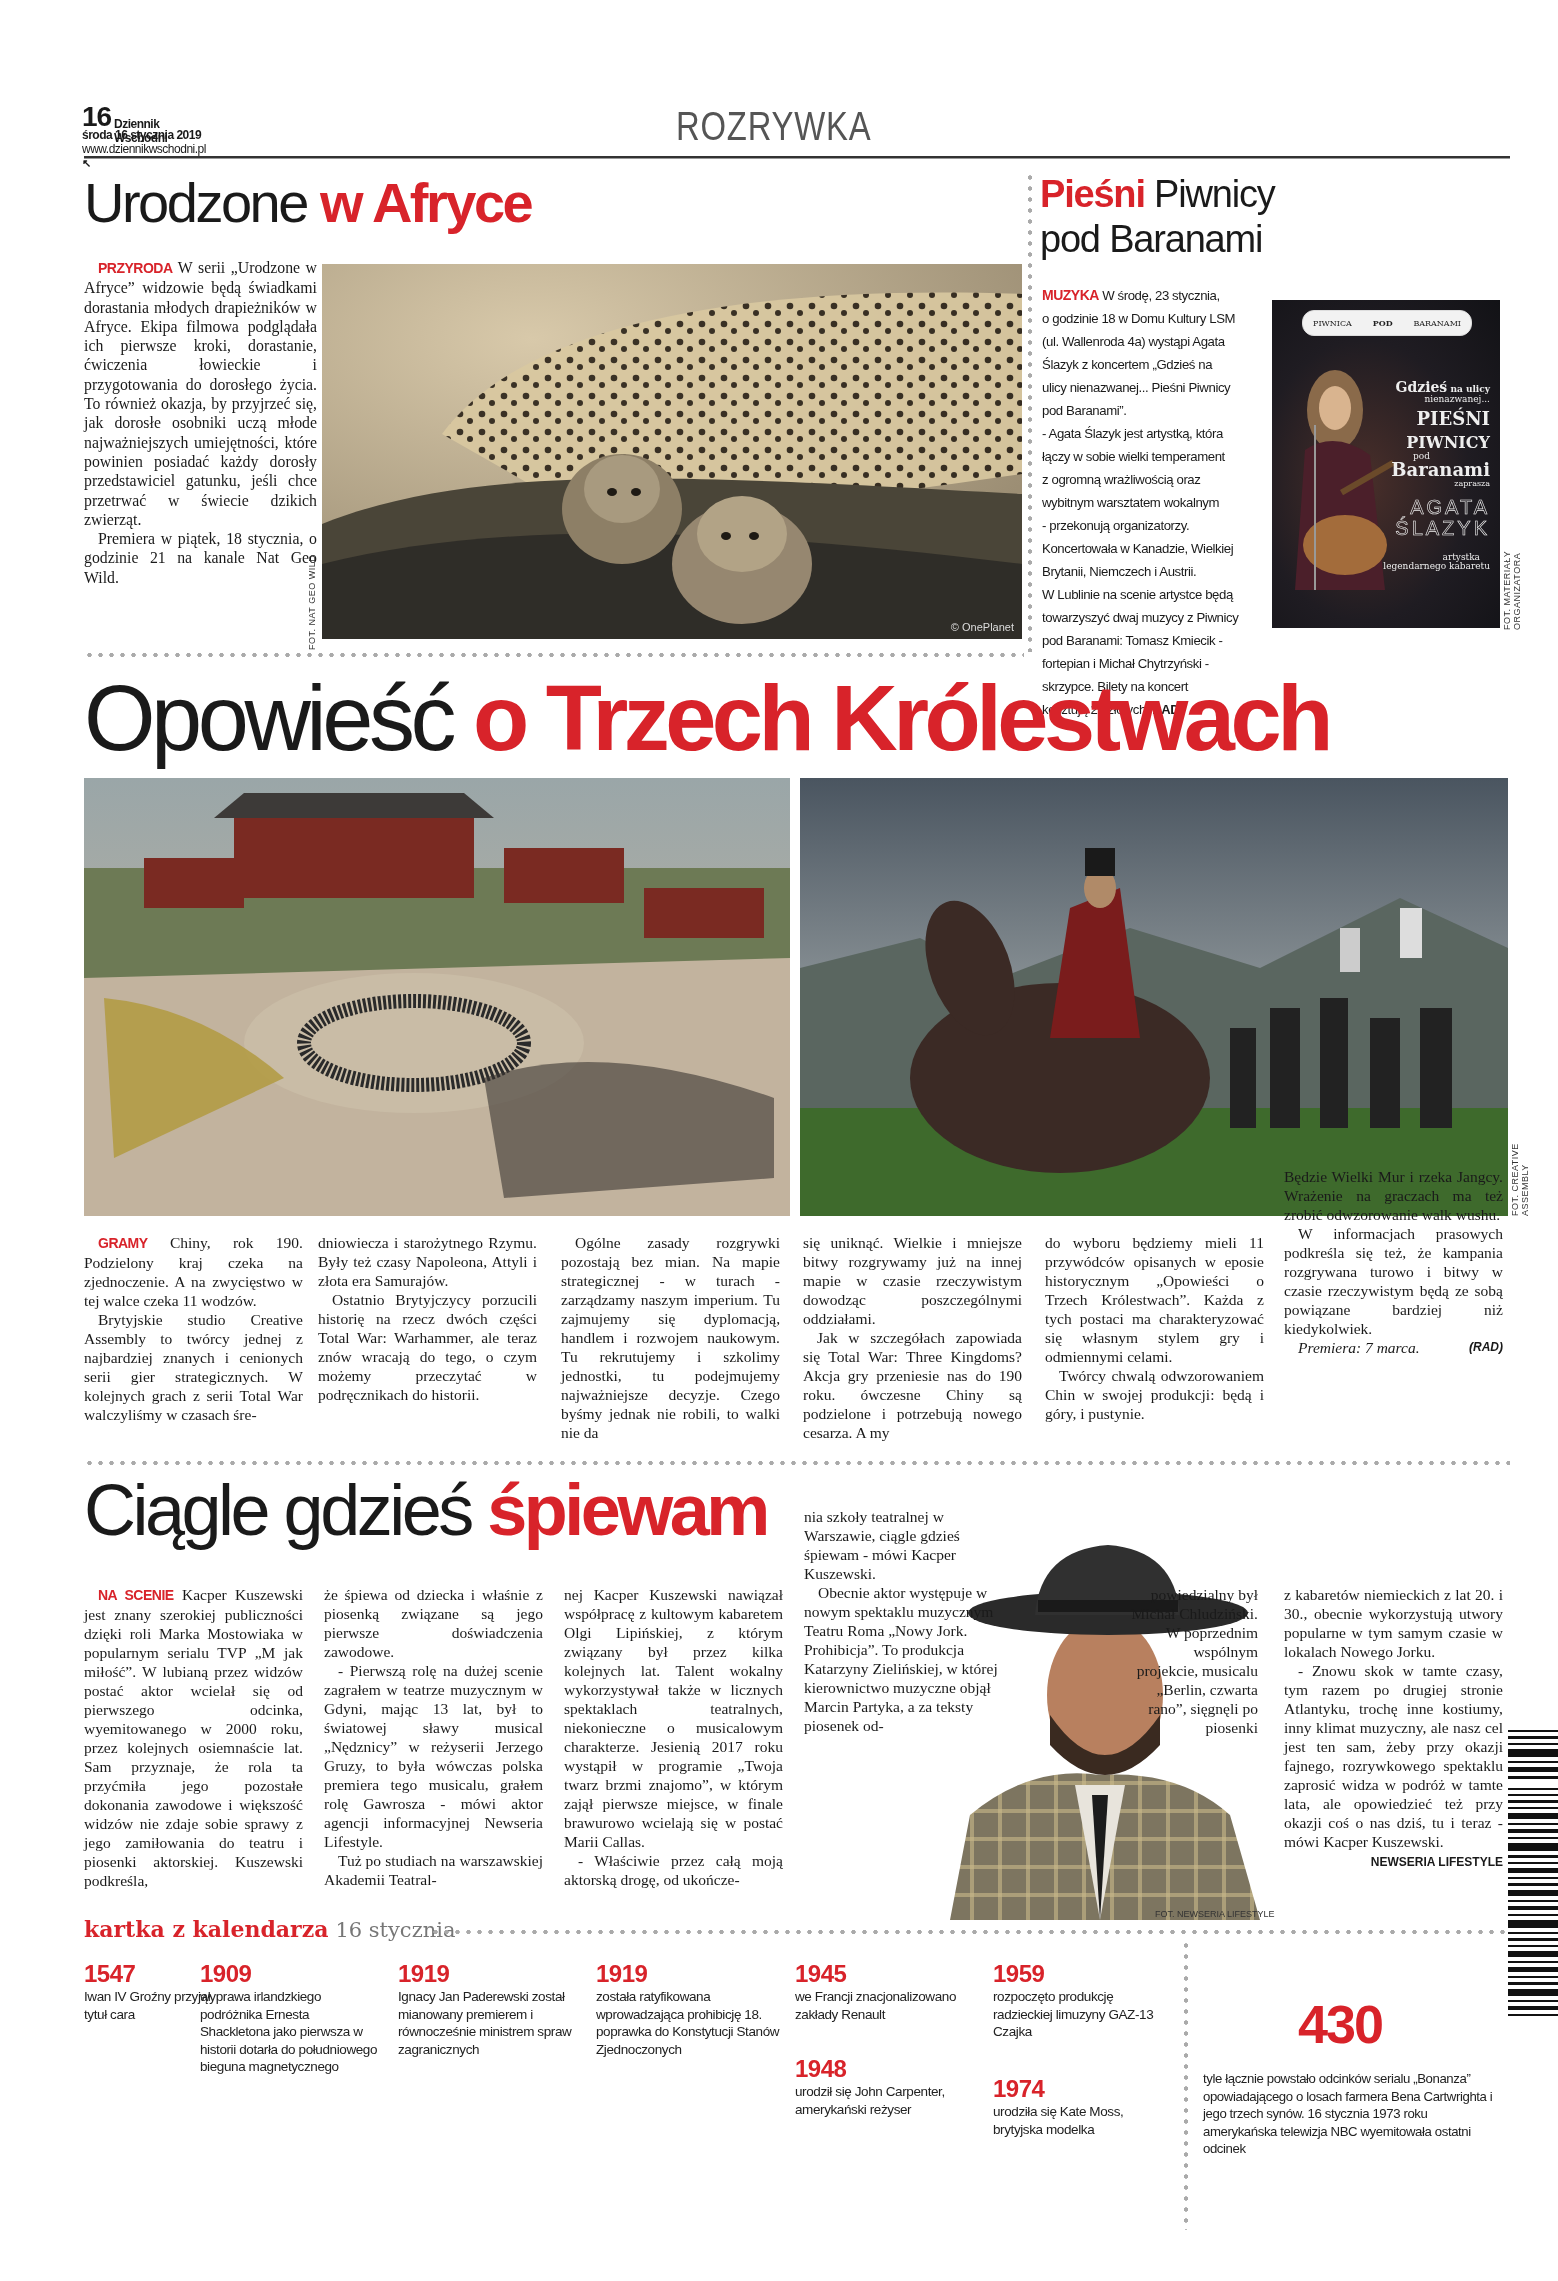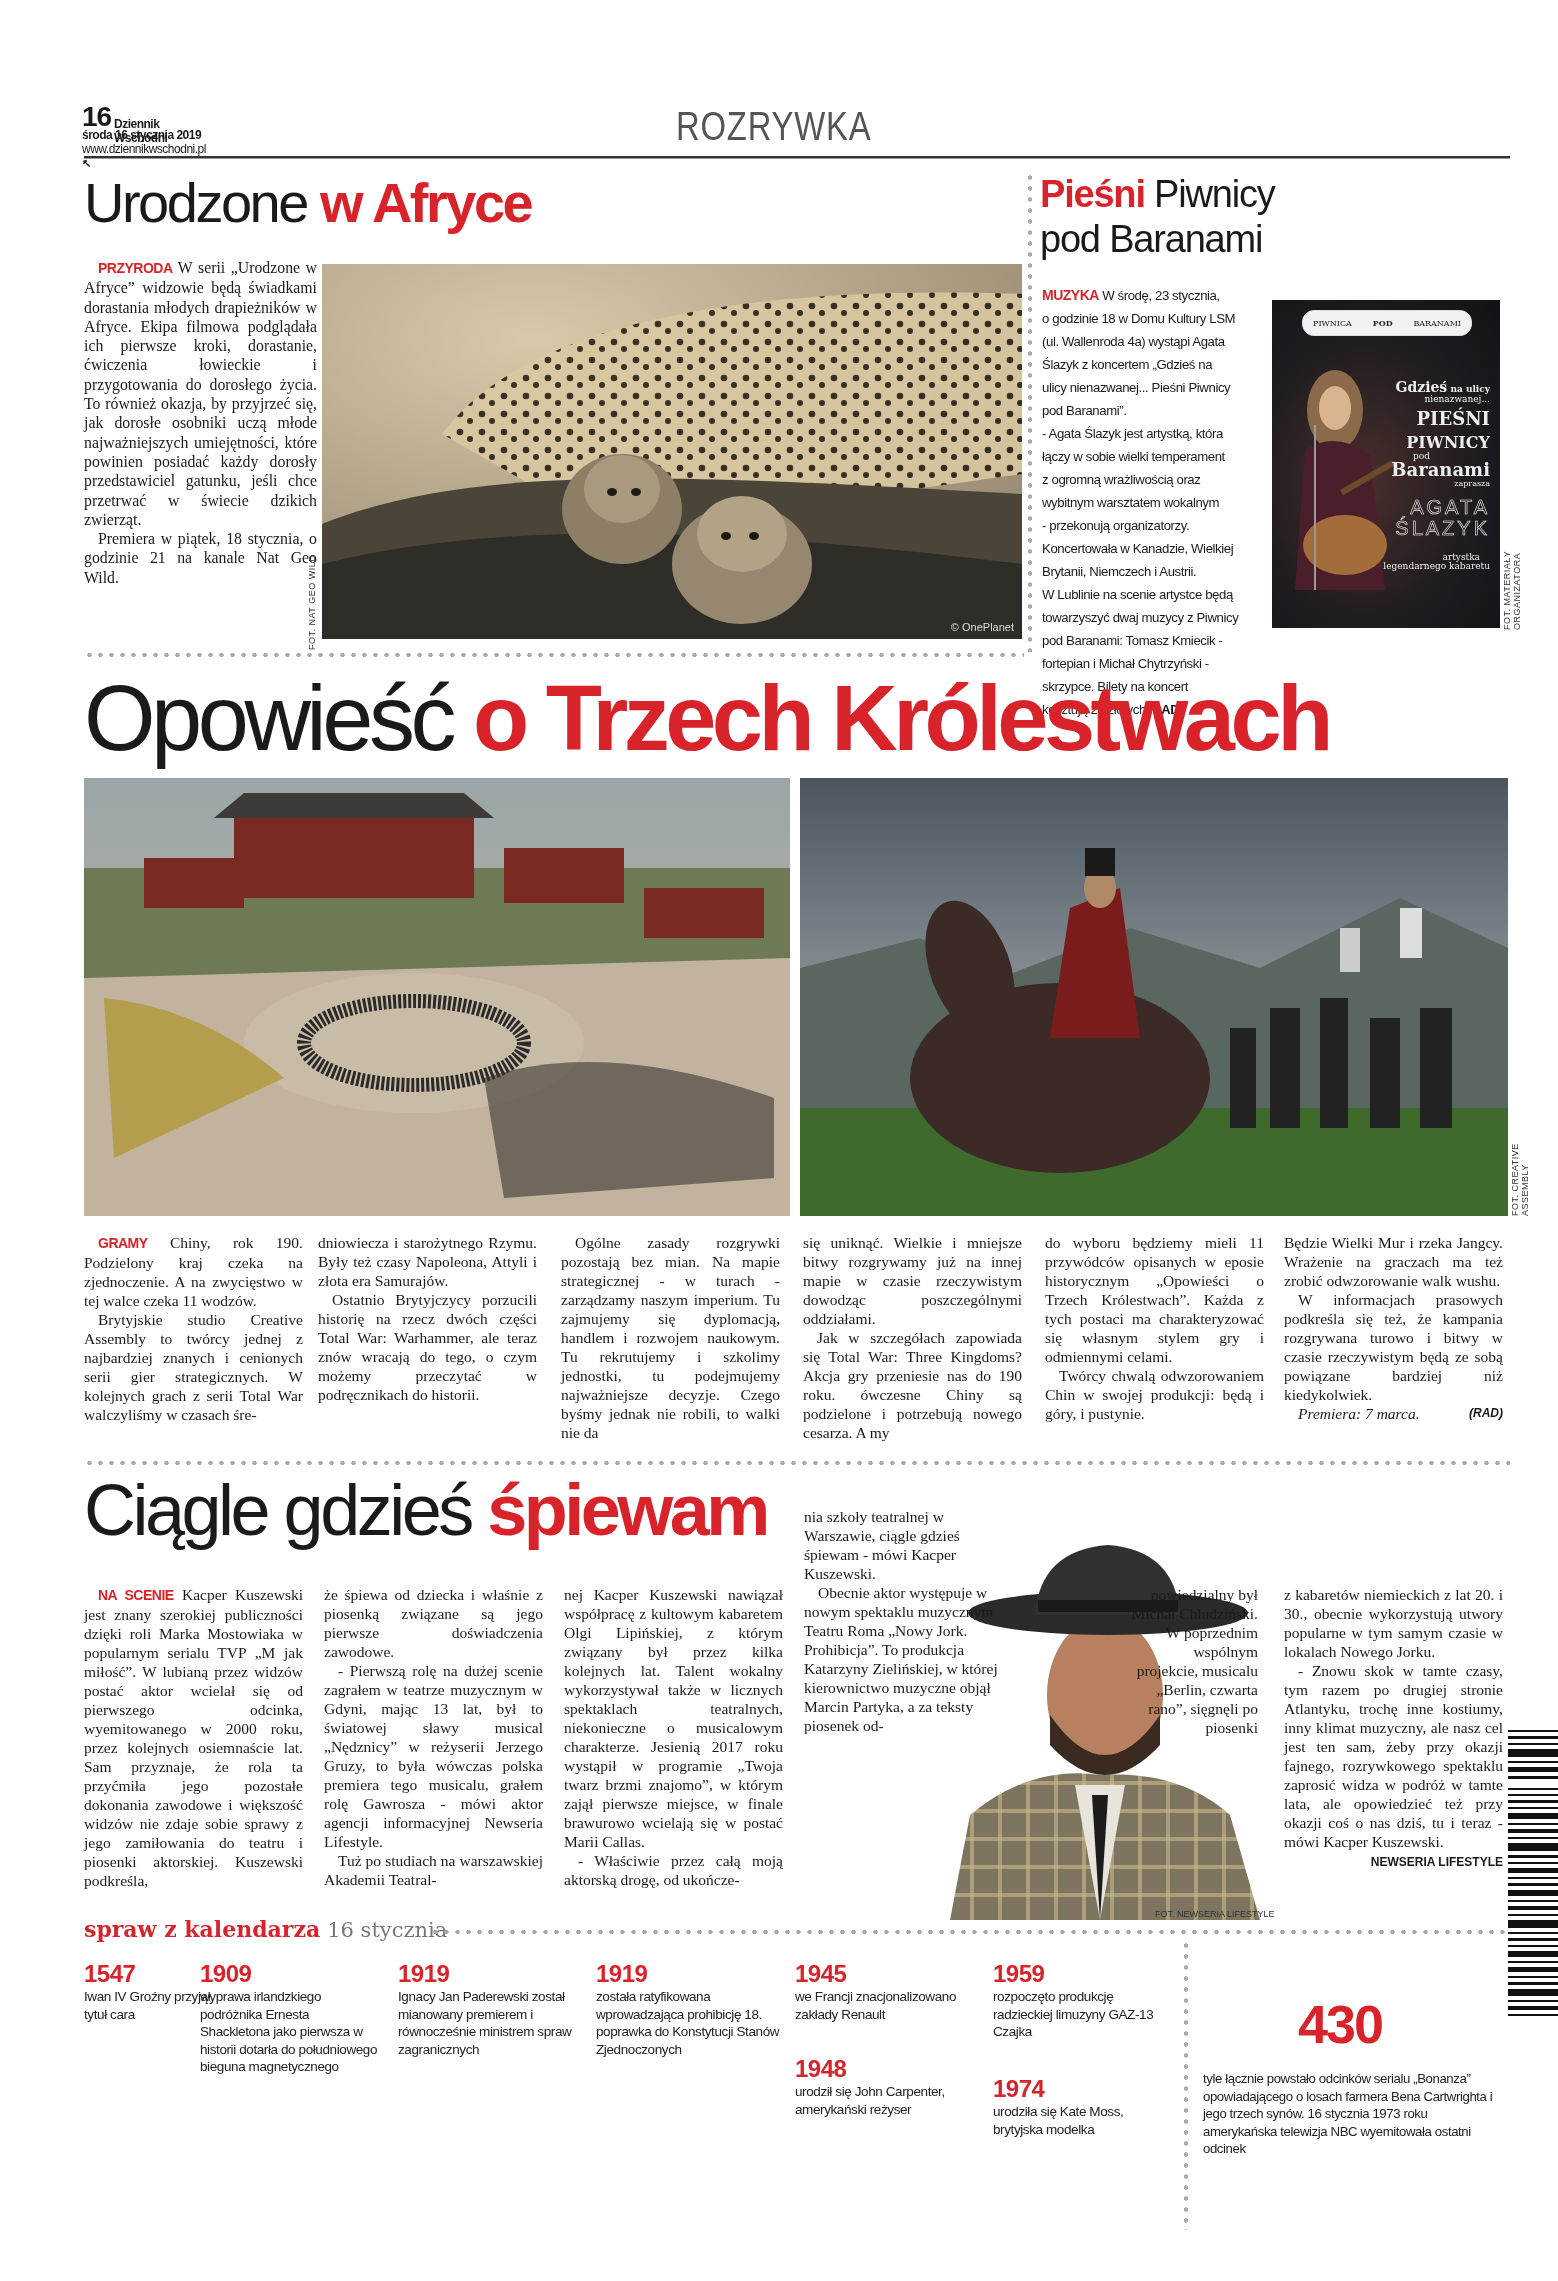--- a/index.html
+++ b/index.html
@@ -231,21 +231,21 @@
   <p>Ogólne zasady rozgrywki pozostają bez mian. Na mapie strategicznej - w turach - zarządzamy naszym imperium. Tu zajmujemy się dyplomacją, handlem i rozwojem naukowym. Tu rekrutujemy i szkolimy jednostki, tu podejmujemy najważniejsze decyzje. Czego byśmy jednak nie robili, to walki nie da</p>
 </div>
 <div class="abs col" style="left:803px; top:1233px; width:219px;">
   <p class="noind">się uniknąć. Wielkie i mniejsze bitwy rozgrywamy już na innej mapie w czasie rzeczywistym dowodząc poszczególnymi oddziałami.</p>
   <p>Jak w szczegółach zapowiada się Total War: Three Kingdoms? Akcja gry przeniesie nas do 190 roku. ówczesne Chiny są podzielone i potrzebują nowego cesarza. A my</p>
 </div>
 <div class="abs col" style="left:1045px; top:1233px; width:219px;">
   <p class="noind">do wyboru będziemy mieli 11 przywódców opisanych w eposie historycznym „Opowieści o Trzech Królestwach”. Każda z tych postaci ma charakteryzować się własnym stylem gry i odmiennymi celami.</p>
   <p>Twórcy chwalą odwzorowaniem Chin w swojej produkcji: będą i góry, i pustynie.</p>
 </div>
-<div class="abs col" style="left:1284px; top:1233px; width:219px;">
+<div class="abs col" style="left:1284px; top:1167px; width:219px;">
   <p class="noind">Będzie Wielki Mur i rzeka Jangcy. Wrażenie na graczach ma też zrobić odwzorowanie walk wushu.</p>
   <p>W informacjach prasowych podkreśla się też, że kampania rozgrywana turowo i bitwy w czasie rzeczywistym będą ze sobą powiązane bardziej niż kiedykolwiek.</p>
   <p style="text-align:left;font-style:italic;"><span>Premiera: 7 marca.</span><span class="sig" style="float:right; font-size:12px;">(RAD)</span></p>
 </div>
 <div class="abs dotsH" style="left:84px; top:1460px; width:1426px;"></div>
 
 <div class="abs headline" style="left:84px; top:1470px; font-size:72px; letter-spacing:-3.5px; line-height:80px;">
   <span class="light">Ciągle gdzieś </span><span class="bold">śpiewam</span>
 </div>
 
@@ -332,21 +332,21 @@
     <div style="height:5px"></div>
     <div style="height:2px"></div>
     <div style="height:3px"></div>
   <div style="height:7px"></div>
     <div style="height:2px"></div>
     <div style="height:4px"></div>
     <div style="height:2px"></div>
 </div>
 
 <div class="abs" style="left:84px; top:1916px; font-family:'DejaVu Serif', serif; font-size:22px; white-space:nowrap;">
-  <span class="red" style="font-weight:bold;">spraw z kalendarza</span>
+  <span class="red" style="font-weight:bold;">kartka z kalendarza</span>
   <span style="color:#777; font-size:21px;">16 stycznia</span>
 </div>
 <div class="abs dotsH" style="left:430px; top:1929px; width:1075px;"></div>
 <div class="abs dotsV" style="left:1183px; top:1940px; height:290px;"></div>
 
 <div class="abs" style="left:84px; top:1960px; width:140px;">
   <div class="cal-year">1547</div>
   <div class="cal-text">Iwan IV Groźny przyjął tytuł cara</div>
 </div>
 <div class="abs" style="left:200px; top:1960px; width:180px;">

